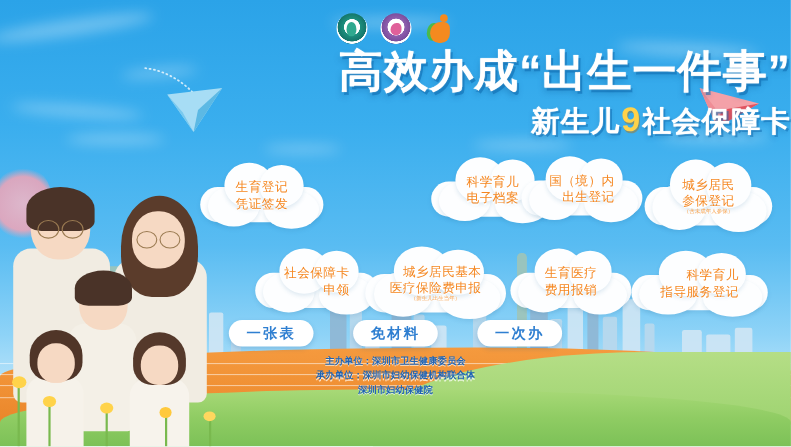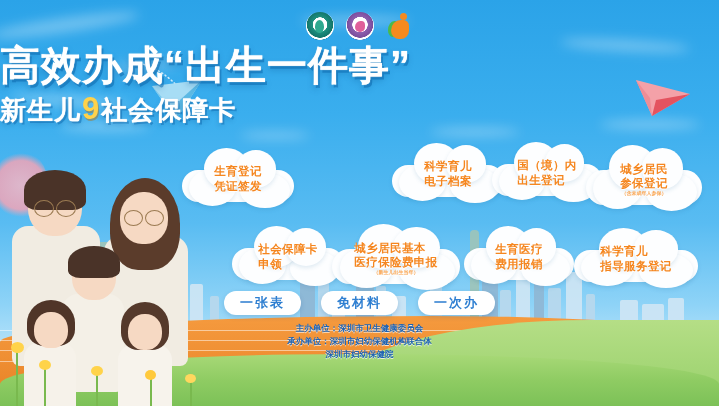--- a/index.html
+++ b/index.html
@@ -29,21 +29,21 @@
   .logo-a{background:radial-gradient(circle at 50% 45%,#ffffff 0%,#ffffff 34%,#1d8f7e 36%,#14756a 62%,#ffffff 64%,#ffffff 72%,#0e6f63 74%,#0e6f63 100%);}
   .logo-a::after{content:"";position:absolute;width:9px;height:13px;border-radius:50% 50% 45% 45%;background:#2fa98f;}
   .logo-b{background:radial-gradient(circle at 50% 45%,#ffffff 0%,#ffffff 36%,#8e5fae 38%,#7a4d9c 62%,#ffffff 64%,#ffffff 72%,#6f4596 74%,#6f4596 100%);}
   .logo-b::after{content:"";position:absolute;width:10px;height:11px;border-radius:60% 40% 50% 50%;background:#e0609a;}
   .logo-c{background:transparent;}
   .logo-c .head{position:absolute;top:1px;left:14px;width:7px;height:7px;border-radius:50%;background:#f58a1f;}
   .logo-c .body{position:absolute;top:8px;left:5px;width:18px;height:19px;border-radius:55% 30% 45% 45%;background:#f58a1f;}
   .logo-c .leaf{position:absolute;top:9px;left:2px;width:11px;height:16px;border-radius:60% 40% 55% 45%;background:#4bb94b;}
 
   
-  .headline{position:absolute;left:0;right:0;top:44px;text-align:left;z-index:10;}
+  .headline{position:absolute;left:0;right:0;top:44px;text-align:right;z-index:10;}
   .title-main{
     font-size:40px;font-weight:bold;letter-spacing:1px;color:#ffffff;
     line-height:1.05;
     text-shadow:0 0 1px #ffffff, 2px 3px 0 rgba(13,105,175,.55), 0 4px 6px rgba(9,80,140,.35);
   }
   .title-sub{
     margin-top:5px;font-size:26px;font-weight:bold;color:#ffffff;letter-spacing:1px;
     text-shadow:0 0 1px #ffffff, 2px 2px 0 rgba(13,105,175,.5), 0 3px 5px rgba(9,80,140,.3);
   }
   .title-sub .nine{color:#ffd24a;font-size:31px;padding:0 1px;
@@ -53,37 +53,37 @@
   .plane{position:absolute;z-index:8;}
   .plane-left{left:150px;top:78px;}
   .plane-right{left:632px;top:78px;}
   .trail{position:absolute;z-index:7;}
   .trail-left{left:130px;top:58px;}
 
   
   .bubble{
     position:absolute;z-index:12;
     display:flex;flex-direction:column;align-items:center;justify-content:center;
-    text-align:left;color:#f5861f;font-weight:bold;
+    text-align:right;color:#f5861f;font-weight:normal;
     text-shadow:0 1px 0 #fff;
   }
   .bubble .puff{position:absolute;background:#fdfeff;border-radius:50%;z-index:-1;
                 box-shadow:0 2px 4px rgba(40,110,160,.14);}
   .bubble .label{font-size:11.5px;line-height:1.22;letter-spacing:.4px;position:relative;z-index:2;}
   .bubble .sublabel{font-size:5px;line-height:1.1;margin-top:1px;color:#f9a24c;position:relative;z-index:2;letter-spacing:0;}
 
   
   .cloudshape .p1{left:6%;bottom:4px;width:42%;height:60%;}
   .cloudshape .p2{right:4%;bottom:2px;width:44%;height:56%;}
   .cloudshape .p3{left:20%;top:0;width:40%;height:66%;}
   .cloudshape .p4{right:16%;top:4%;width:36%;height:60%;}
   .cloudshape .p5{left:0;bottom:8px;width:100%;height:52%;border-radius:26px;}
 
   
-  .tags{position:absolute;left:0;right:0;top:291px;display:flex;justify-content:center;gap:20px;z-index:14;}
+  .tags{position:absolute;left:0;right:0;top:291px;display:flex;justify-content:center;gap:36px;z-index:14;}
   .tag{
     background:#ffffff;border-radius:14px;padding:3px 16px;
     color:#2f7fd1;font-weight:bold;font-size:13px;letter-spacing:2px;
     box-shadow:0 2px 5px rgba(30,90,150,.22);
   }
 
   
   .credits{position:absolute;left:0;right:0;top:322px;text-align:center;z-index:14;
            color:#1e63b4;font-size:8.5px;line-height:1.55;font-weight:bold;
            text-shadow:0 1px 0 rgba(255,255,255,.75);}
@@ -221,21 +221,21 @@
   <div class="bubble cloudshape" style="left:392px;top:143px;width:112px;height:62px;">
     <span class="puff p5"></span>
       <span class="puff p1"></span>
       <span class="puff p2"></span>
       <span class="puff p3"></span>
       <span class="puff p4"></span>
     <span class="label" style="white-space:pre-line">科学育儿
 电子档案</span>
     <span class="sublabel"></span>
   </div>
-  <div class="bubble cloudshape" style="left:492px;top:142px;width:110px;height:62px;">
+  <div class="bubble cloudshape" style="left:474px;top:142px;width:110px;height:62px;">
     <span class="puff p5"></span>
       <span class="puff p1"></span>
       <span class="puff p2"></span>
       <span class="puff p3"></span>
       <span class="puff p4"></span>
     <span class="label" style="white-space:pre-line">国（境）内
 出生登记</span>
     <span class="sublabel"></span>
   </div>
   <div class="bubble cloudshape" style="left:586px;top:145px;width:116px;height:68px;">

